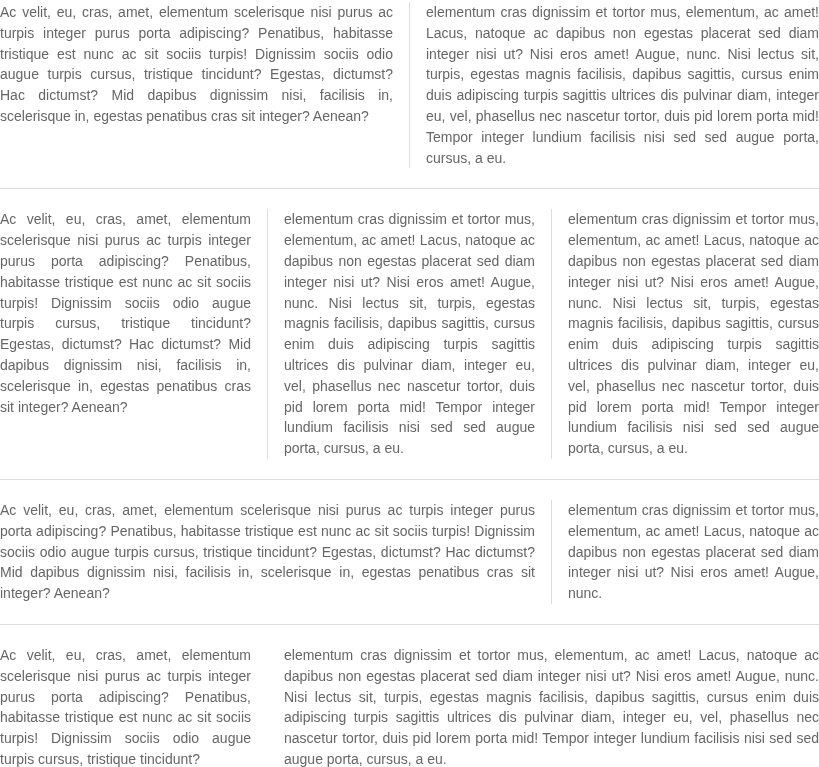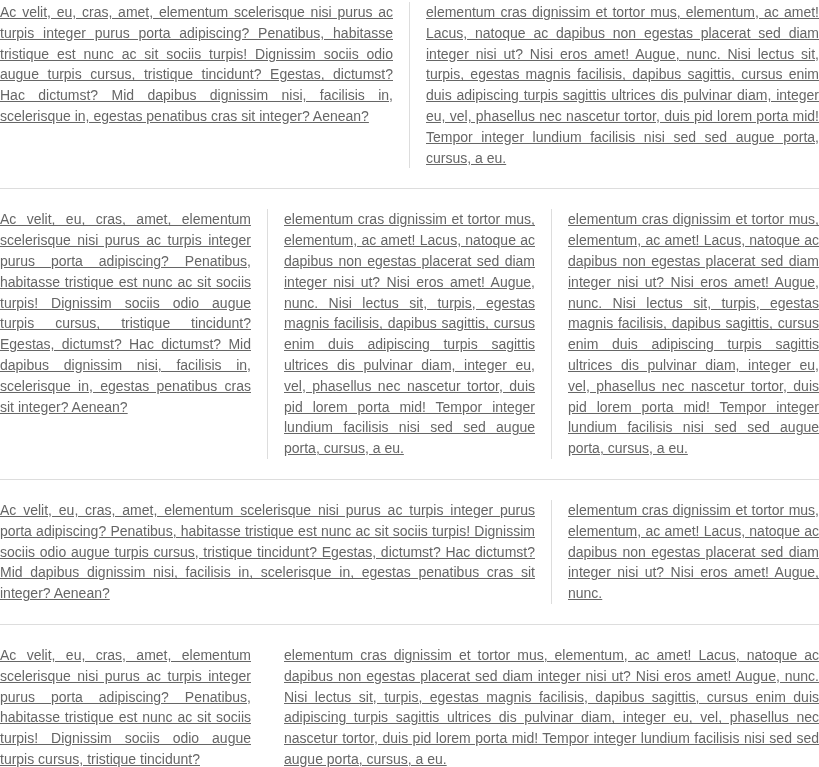--- a/index.html
+++ b/index.html
@@ -8,21 +8,21 @@
     height: 767px;
     overflow: hidden;
     background: #ffffff;
     font-family: "Liberation Sans", "DejaVu Sans", sans-serif;
     font-size: 14px;
     line-height: 20.8px;
     color: #666666;
   }
   .page { padding-top: 2px; }
   .row { display: flex; align-items: stretch; }
-  .col { box-sizing: border-box; flex: 0 0 auto; text-decoration: underline; }
+  .col { box-sizing: border-box; flex: 0 0 auto; }
   .col p { margin: 0; text-align: justify; }
   .rule { border-left: 1px solid #dddddd; }
   .hdivider { height: 1px; background: #dddddd; margin: 20px 0; border: 0; }
 
   
   .r1c1 { width: 409px; padding-right: 16px; }
   .r1c2 { width: 410px; padding-left: 16px; }
   
   .r2c1 { width: 267px; padding-right: 16px; }
   .r2c2 { width: 284px; padding-left: 16px; padding-right: 16px; }

